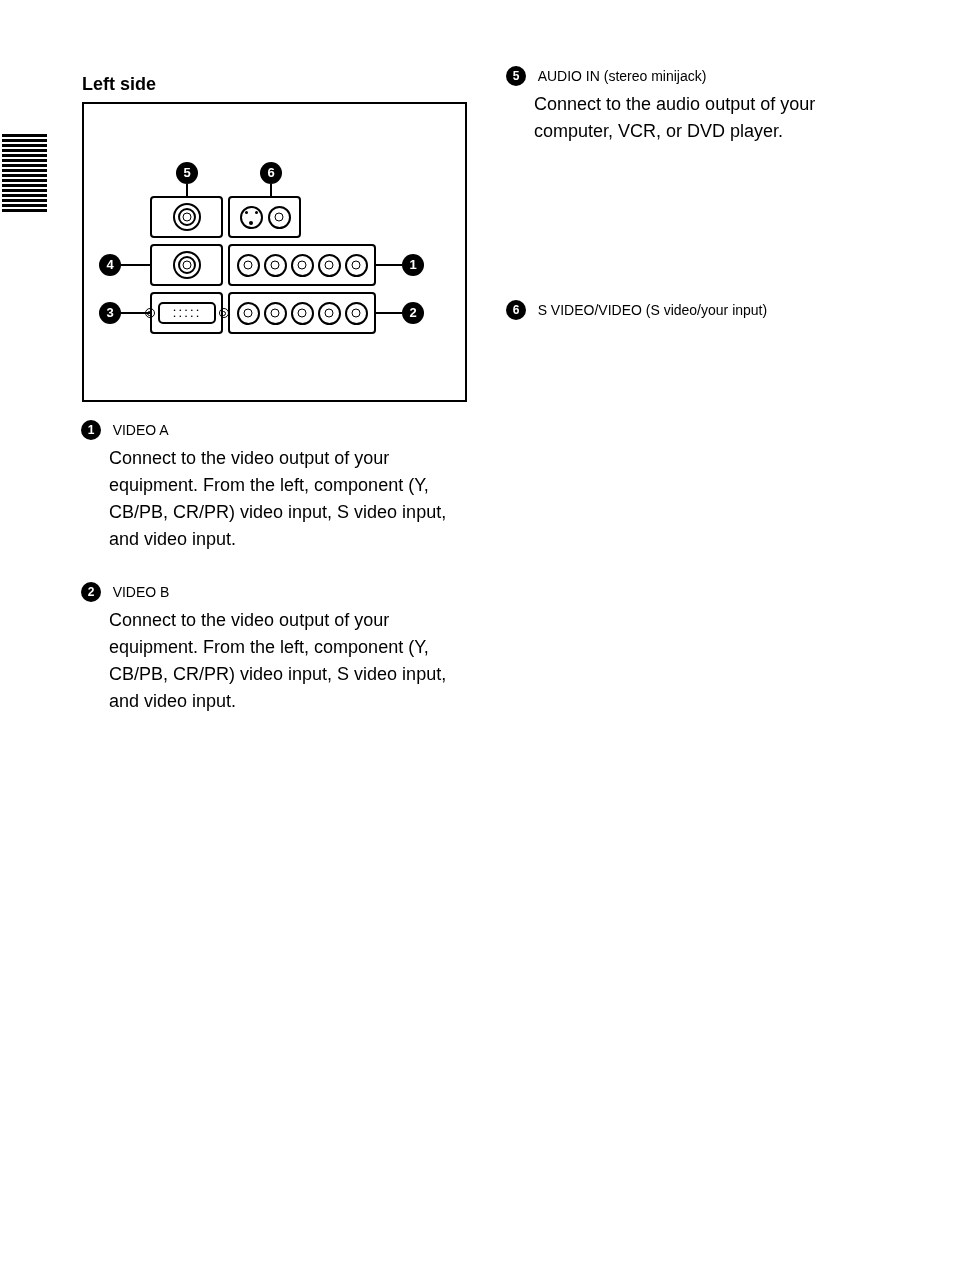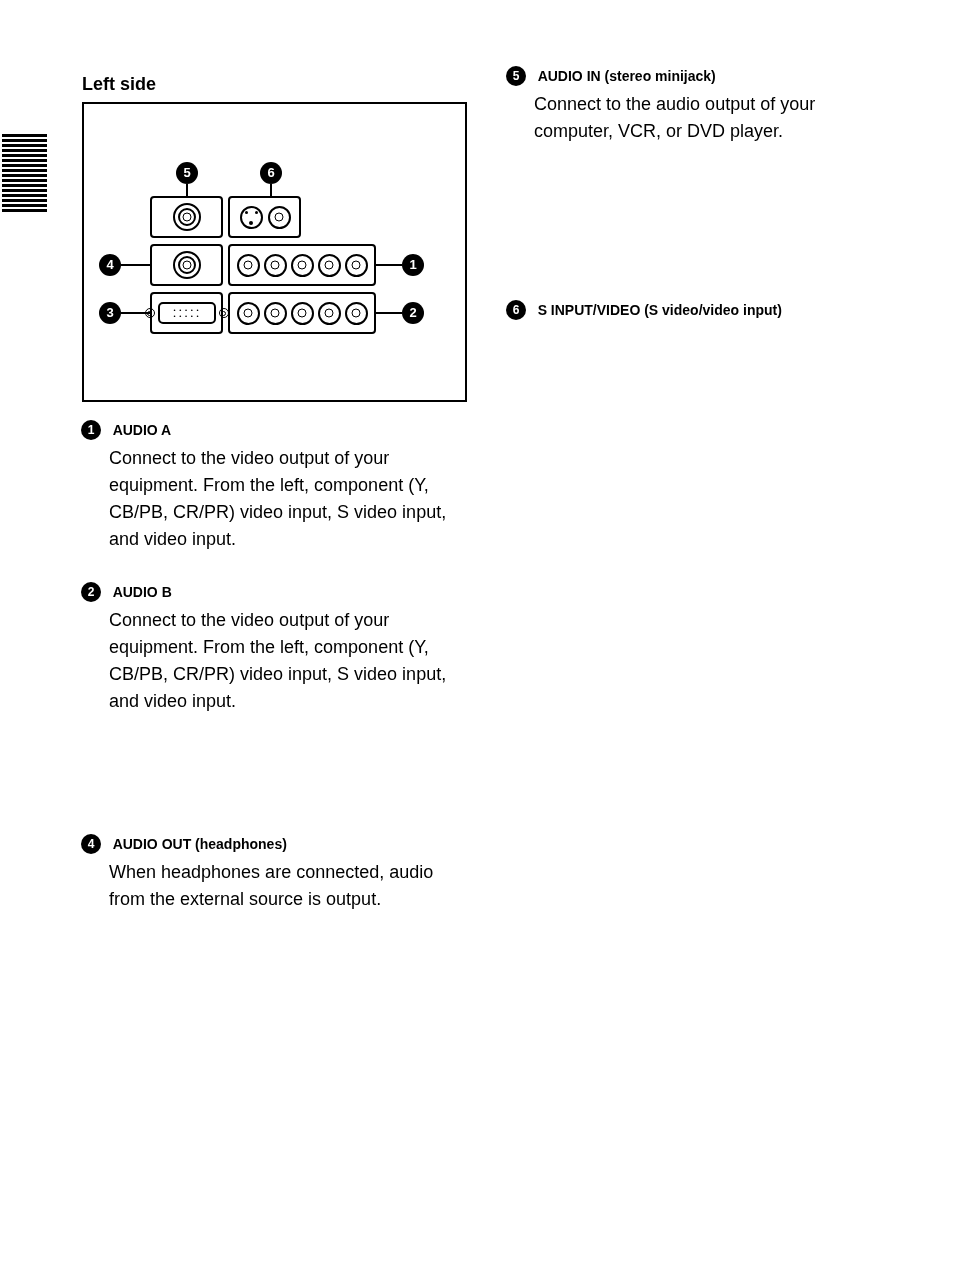--- a/index.html
+++ b/index.html
@@ -19,21 +19,21 @@
   .vga{width:54px;height:18px;border:2px solid #000;border-radius:5px;position:relative;display:flex;align-items:center;justify-content:center}
   .vga .dots{font-size:6px;letter-spacing:1px;line-height:6px}
   .svid{width:19px;height:19px;border:2.5px solid #000;border-radius:50%;display:inline-block;position:relative;margin:0 3px}
   .svid::before{content:"";position:absolute;left:3px;top:3px;width:3px;height:3px;background:#000;border-radius:50%}
   .svid::after{content:"";position:absolute;right:3px;top:3px;width:3px;height:3px;background:#000;border-radius:50%}
   .svid span{position:absolute;left:50%;bottom:2px;width:4px;height:4px;background:#000;border-radius:50%;transform:translateX(-50%)}
   .lead{position:absolute;background:#000;height:2px}
   .leadv{position:absolute;background:#000;width:2px}
   .item{position:absolute;font-size:13px;line-height:1.5}
   .item .num{display:inline-block;width:20px;height:20px;border-radius:50%;background:#000;color:#fff;font-weight:bold;font-size:12px;text-align:center;line-height:20px;margin-right:8px;vertical-align:top;font-family:Arial,sans-serif}
-  .item-heading{font-size:14px;font-weight:bold}
+  .item-heading{font-size:14px;font-weight:normal}
   .item-body{margin-top:4px;margin-left:28px;font-size:18px}
   .section-title{position:absolute;font-weight:bold;font-size:18px}
   .pgnum{position:absolute;left:50%;transform:translateX(-50%);font-size:12px;top:1220px}
   .vga-outer{display:flex;align-items:center;gap:3px}
   .vga-side{width:8px;height:8px;border:1.8px solid #000;border-radius:50%}
   .vga-side::after{content:"";display:block;width:3px;height:3px;border:1px solid #000;border-radius:50%;margin:1.5px auto}
 </style>
 </head>
 <body>
 
@@ -139,42 +139,37 @@
     <div class="leadv" style="left:102px;top:80px;height:12px"></div>
     <div class="leadv" style="left:186px;top:80px;height:12px"></div>
     <div class="lead" style="left:37px;top:160px;width:29px"></div>
     <div class="lead" style="left:37px;top:208px;width:29px"></div>
     <div class="lead" style="left:292px;top:160px;width:26px"></div>
     <div class="lead" style="left:292px;top:208px;width:26px"></div>
   </div>
 
   <div class="item" style="left:79px;top:418px;width:380px">
     <span class="num">1</span>
-    <span class="item-heading">AUDIO A</span>
+    <span class="item-heading">VIDEO A</span>
     <div class="item-body">Connect to the video output of your equipment. From the left, component (Y, CB/PB, CR/PR) video input, S video input, and video input.</div>
   </div>
 
   <div class="item" style="left:79px;top:580px;width:380px">
     <span class="num">2</span>
-    <span class="item-heading">AUDIO B</span>
+    <span class="item-heading">VIDEO B</span>
     <div class="item-body">Connect to the video output of your equipment. From the left, component (Y, CB/PB, CR/PR) video input, S video input, and video input.</div>
   </div>
 
 
-  <div class="item" style="left:79px;top:832px;width:380px">
-    <span class="num">4</span>
-    <span class="item-heading">AUDIO OUT (headphones)</span>
-    <div class="item-body">When headphones are connected, audio from the external source is output.</div>
-  </div>
 
   <div class="item" style="left:504px;top:64px;width:380px">
     <span class="num">5</span>
     <span class="item-heading">AUDIO IN (stereo minijack)</span>
     <div class="item-body">Connect to the audio output of your computer, VCR, or DVD player.</div>
   </div>
 
   <div class="item" style="left:504px;top:298px;width:380px">
     <span class="num">6</span>
-    <span class="item-heading">S INPUT/VIDEO (S video/video input)</span>
+    <span class="item-heading">S VIDEO/VIDEO (S video/your input)</span>
   </div>
 
   <div class="pgnum">14</div>
 </div>
 
 </body></html>

